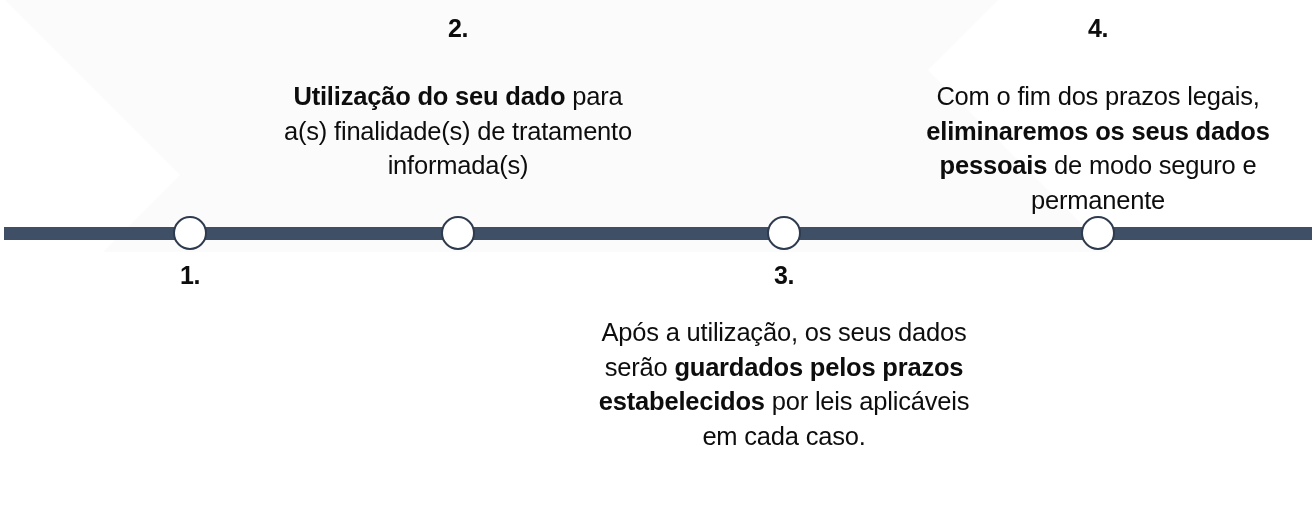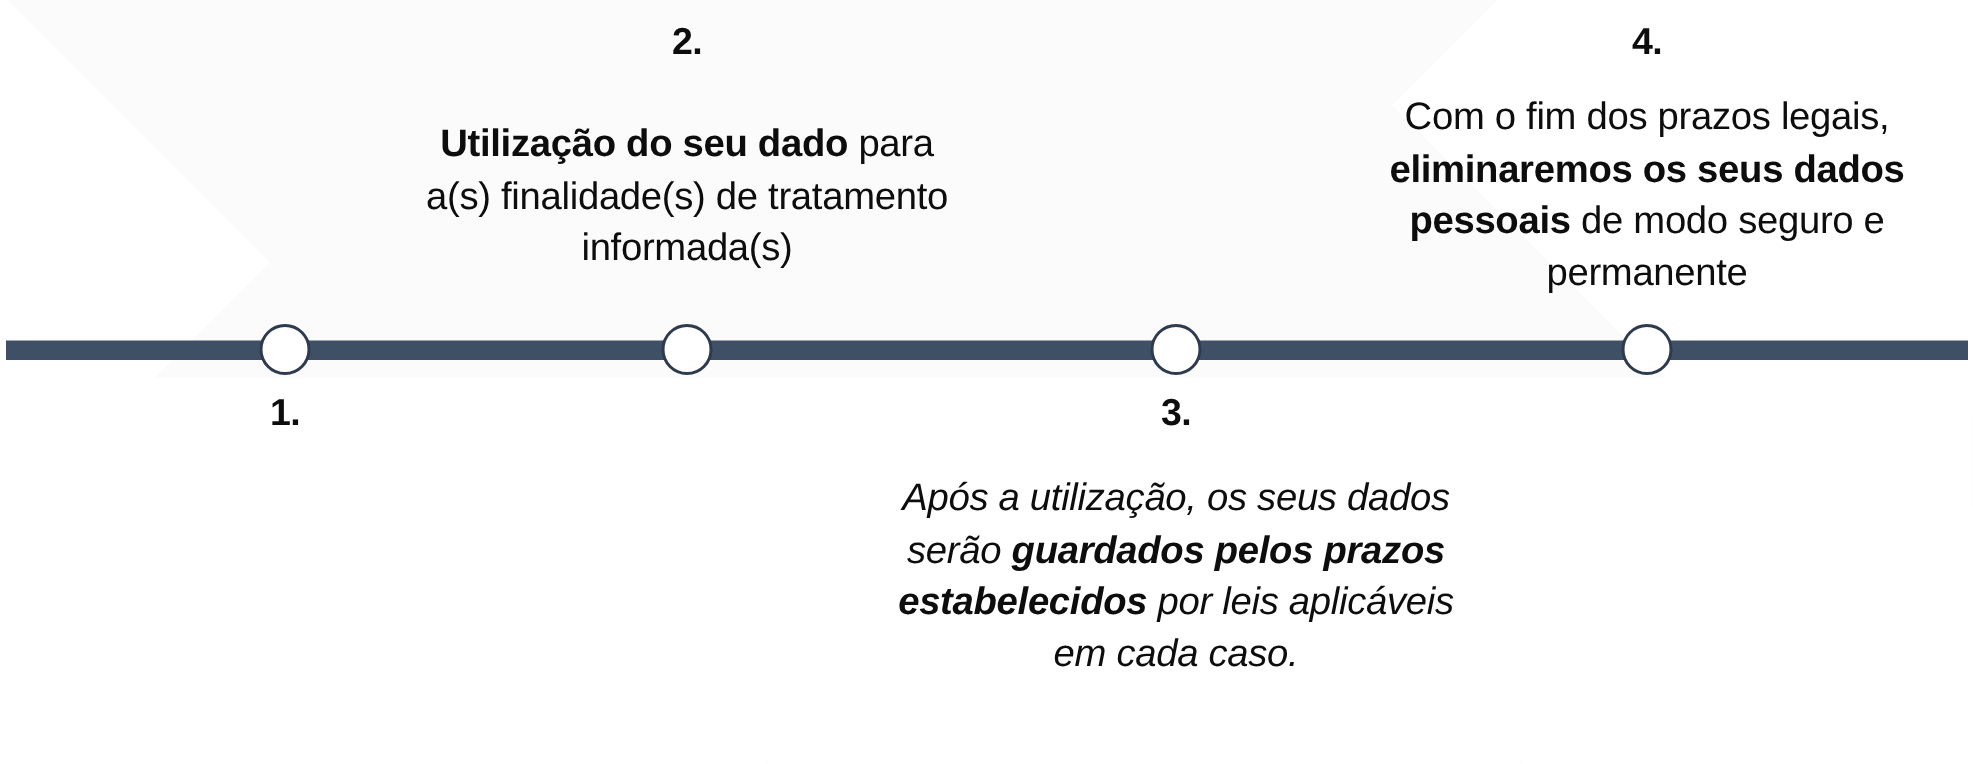--- a/index.html
+++ b/index.html
@@ -109,29 +109,29 @@
     width: 360px;
   }
   #step-2 .step-body { margin-top: 38px; }
 
   
   #step-3 {
     left: 595px;
     top: 263px;
     width: 378px;
   }
-  #step-3 .step-body { margin-top: 27px; font-style: italic; }
+  #step-3 .step-body { margin-top: 27px; }
 
   
   #step-4 {
     left: 898px;
     top: 16px;
     width: 400px;
   }
-  #step-4 .step-body { margin-top: 20px; }
+  #step-4 .step-body { margin-top: 38px; }
 </style>
 </head>
 <body>
 
 <div id="canvas" style="background: rgb(251, 251, 251);">
 
   <div class="bg-shape bg-shape-left"></div>
   <div class="bg-shape bg-shape-right"></div>
   <div class="bg-shape bg-shape-bottom"></div>
 

